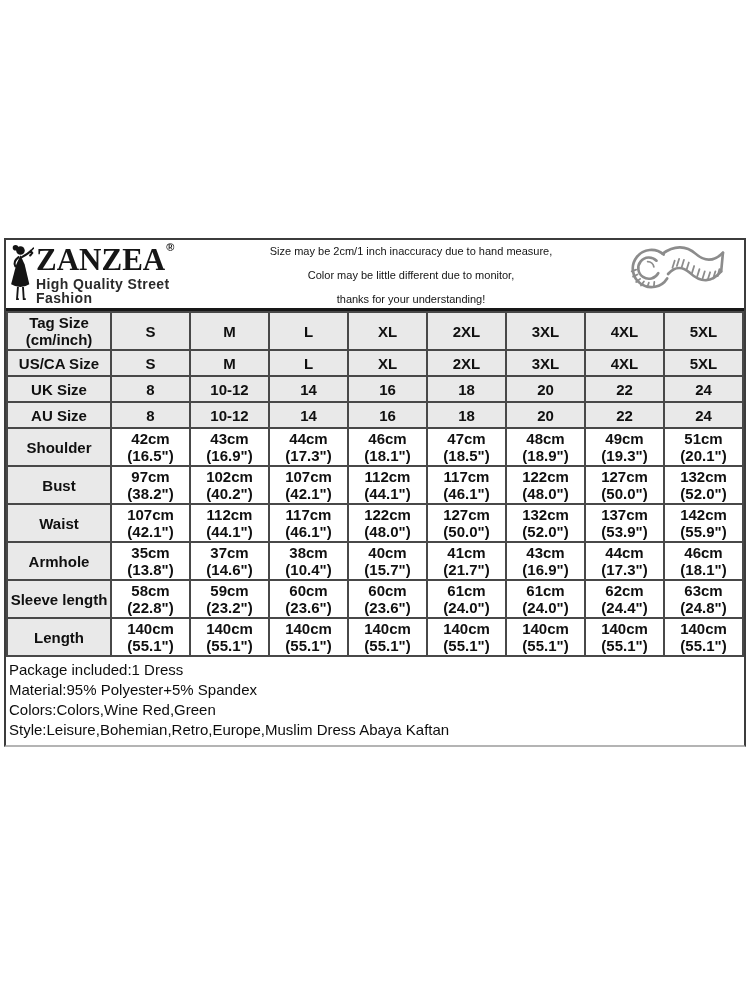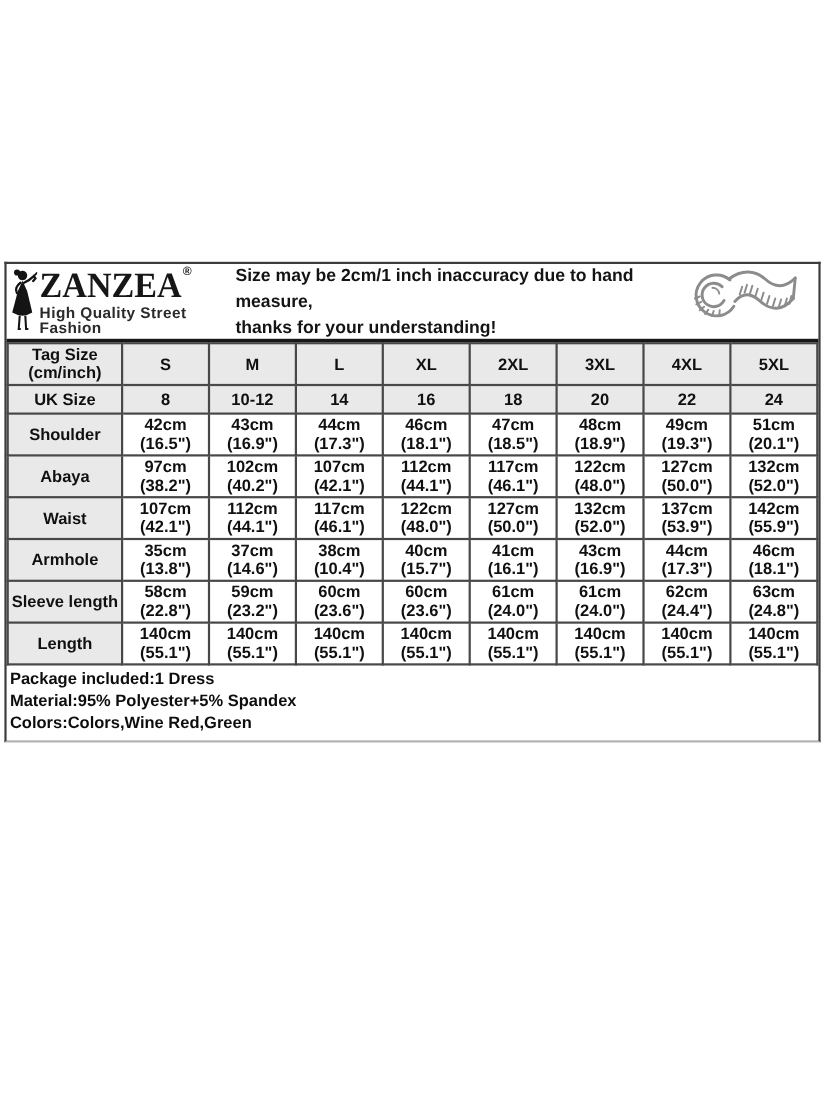--- a/index.html
+++ b/index.html
@@ -18,35 +18,35 @@
   .logo{width:208px;display:flex;align-items:center;box-sizing:border-box;}
   .logo-figure{flex:0 0 auto;margin-right:2px;}
   .logo-textwrap{display:flex;flex-direction:column;line-height:1;}
   .brand-line{display:flex;align-items:flex-start;}
   .brand-name{
     font-family:"Liberation Serif",serif;font-weight:bold;font-size:31px;
     letter-spacing:0px;transform:scaleY(1.04);color:#161616;
   }
   .brand-reg{font-size:11px;font-weight:bold;margin-top:-2px;margin-left:1px;}
   .brand-tagline{font-size:14px;font-weight:bold;letter-spacing:.4px;color:#2a2a2a;margin-top:2px;}
-  .notice{flex:1;font-weight:bold;font-size:16px;line-height:24px;padding-top:1px;}
+  .notice{flex:1;text-align:center;font-weight:normal;font-size:11px;line-height:24px;padding-top:1px;}
   .tape{width:136px;display:flex;justify-content:center;align-items:center;}
   
   table.size{width:100%;border-collapse:collapse;table-layout:fixed;}
   table.size th,table.size td{
     border:2px solid #484848;font-weight:bold;font-size:15px;line-height:17px;
     text-align:center;vertical-align:middle;white-space:pre-line;padding:1px 0;
     color:#101010;background:#ffffff;
   }
   table.size th{background:#e9e9e9;}
   table.size tr{height:38px;}
   table.size tr.compact{height:26px;}
   table.size tr.shaded td{background:#e9e9e9;}
   
-  .details{padding:3px 4px 5px 3px;font-weight:bold;font-size:15px;line-height:20px;color:#0d0d0d;}
+  .details{padding:3px 4px 5px 3px;font-weight:normal;font-size:15px;line-height:20px;color:#0d0d0d;}
   .details div{white-space:nowrap;}
   svg .ln{stroke:#8c8c8c;stroke-width:3;fill:none;stroke-linecap:round;}
   svg .tk{stroke:#8c8c8c;stroke-width:2;fill:none;stroke-linecap:round;}
 </style>
 </head>
 <body>
 
 <div class="sheet">
 
   <div class="hdr">
@@ -66,20 +66,21 @@
       <span class="logo-textwrap">
         <span class="brand-line">
           <span class="brand-name">ZANZEA</span>
           <span class="brand-reg">®</span>
         </span>
         <span class="brand-tagline">High Quality Street Fashion</span>
       </span>
     </div>
     <div class="notice">
       <div>Size may be 2cm/1 inch inaccuracy due to hand measure,</div>
+      <div>Color may be little different due to monitor,</div>
       <div>thanks for your understanding!</div>
     </div>
     <div class="tape">
       <svg width="116" height="62" viewBox="0 0 120 70">
         <path class="ln" d="M46 13 A21 21 0 1 0 50 40"></path>
         <path class="ln" d="M38 20 A12 12 0 1 0 40 34"></path>
         <path class="tk" d="M28 21 a7 7 0 0 1 7 6"></path>
         <path class="tk" d="M10 32 L15 30"></path>
         <path class="tk" d="M11.5 38 L16.5 35.5"></path>
         <path class="tk" d="M15 44 L19.5 40.5"></path>
@@ -122,21 +123,43 @@
           <td>S</td>
           <td>M</td>
           <td>L</td>
           <td>XL</td>
           <td>2XL</td>
           <td>3XL</td>
           <td>4XL</td>
           <td>5XL</td>
         </tr>
         <tr class="shaded compact">
+          <th>US/CA Size</th>
+          <td>S</td>
+          <td>M</td>
+          <td>L</td>
+          <td>XL</td>
+          <td>2XL</td>
+          <td>3XL</td>
+          <td>4XL</td>
+          <td>5XL</td>
+        </tr>
+        <tr class="shaded compact">
           <th>UK Size</th>
+          <td>8</td>
+          <td>10-12</td>
+          <td>14</td>
+          <td>16</td>
+          <td>18</td>
+          <td>20</td>
+          <td>22</td>
+          <td>24</td>
+        </tr>
+        <tr class="shaded compact">
+          <th>AU Size</th>
           <td>8</td>
           <td>10-12</td>
           <td>14</td>
           <td>16</td>
           <td>18</td>
           <td>20</td>
           <td>22</td>
           <td>24</td>
         </tr>
         <tr>
@@ -152,21 +175,21 @@
           <td>47cm
 (18.5")</td>
           <td>48cm
 (18.9")</td>
           <td>49cm
 (19.3")</td>
           <td>51cm
 (20.1")</td>
         </tr>
         <tr>
-          <th>Abaya</th>
+          <th>Bust</th>
           <td>97cm
 (38.2")</td>
           <td>102cm
 (40.2")</td>
           <td>107cm
 (42.1")</td>
           <td>112cm
 (44.1")</td>
           <td>117cm
 (46.1")</td>
@@ -200,21 +223,21 @@
           <th>Armhole</th>
           <td>35cm
 (13.8")</td>
           <td>37cm
 (14.6")</td>
           <td>38cm
 (10.4")</td>
           <td>40cm
 (15.7")</td>
           <td>41cm
-(16.1")</td>
+(21.7")</td>
           <td>43cm
 (16.9")</td>
           <td>44cm
 (17.3")</td>
           <td>46cm
 (18.1")</td>
         </tr>
         <tr>
           <th>Sleeve length</th>
           <td>58cm
@@ -253,15 +276,16 @@
           <td>140cm
 (55.1")</td>
         </tr>
       </tbody>
   </table>
 
   <div class="details">
     <div>Package included:1 Dress</div>
     <div>Material:95% Polyester+5% Spandex</div>
     <div>Colors:Colors,Wine Red,Green</div>
+    <div>Style:Leisure,Bohemian,Retro,Europe,Muslim Dress Abaya Kaftan</div>
   </div>
 
 </div>
 
 </body></html>

